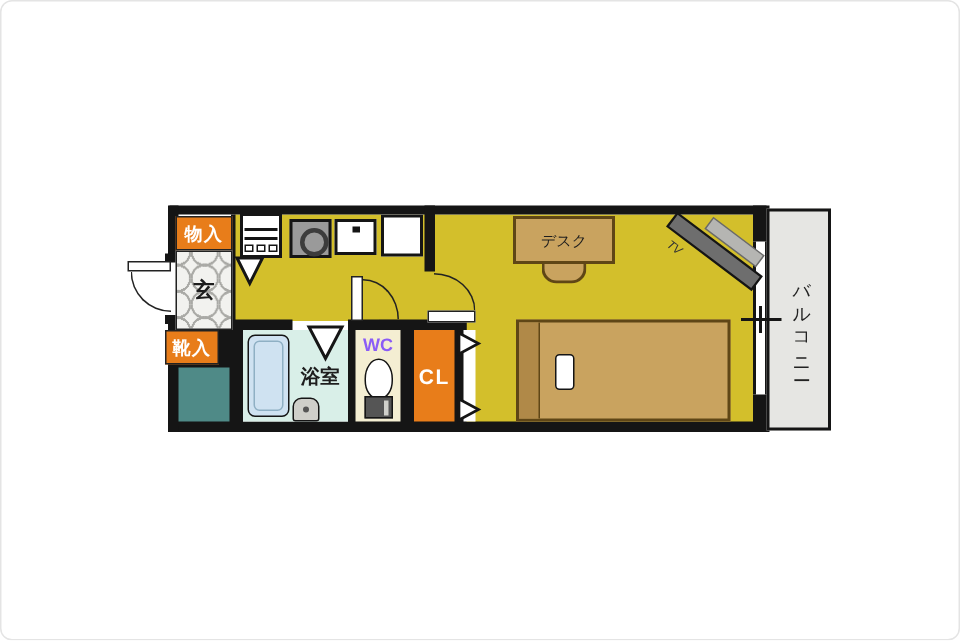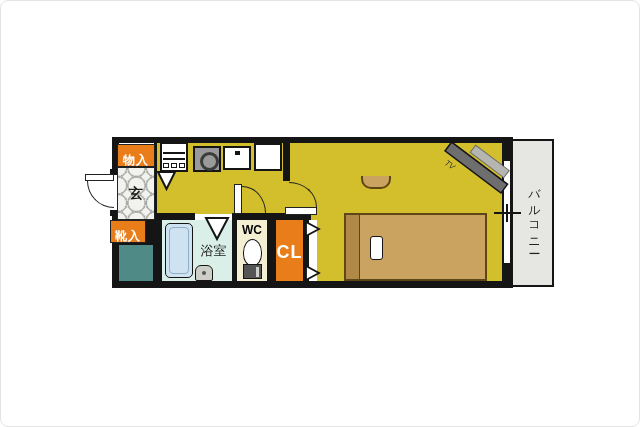--- a/index.html
+++ b/index.html
@@ -12,21 +12,21 @@
   .floor-yellow{background:#d3bf2b;}
   .orange{background:#e87d1a;}
   .teal{background:#4f8a87;}
   .bathfloor{background:#d9efe8;}
   .wcfloor{background:#f4eed2;}
   .balcony{background:#e6e6e3;border:2px solid #151515;}
   .wood{background:#c9a35f;}
   .wood-dark{background:#b08948;}
   
   .tag{color:#fff;font-weight:bold;font-size:12px;line-height:1;display:flex;
-       align-items:flex-end;justify-content:center;letter-spacing:1px;border:1px solid #222;}
+       align-items:center;justify-content:center;letter-spacing:1px;border:1px solid #222;}
   .roomtext{color:#1d1d1d;display:flex;align-items:center;justify-content:center;}
   
   .genkan{background-color:#f2f2ef;border:1px solid #222;
     background-image:
       radial-gradient(circle at 0 0, rgba(0,0,0,0) 8px, #a9a9a5 8px, #a9a9a5 9.5px, rgba(0,0,0,0) 9.5px),
       radial-gradient(circle at 100% 0, rgba(0,0,0,0) 8px, #a9a9a5 8px, #a9a9a5 9.5px, rgba(0,0,0,0) 9.5px),
       radial-gradient(circle at 0 100%, rgba(0,0,0,0) 8px, #a9a9a5 8px, #a9a9a5 9.5px, rgba(0,0,0,0) 9.5px),
       radial-gradient(circle at 100% 100%, rgba(0,0,0,0) 8px, #a9a9a5 8px, #a9a9a5 9.5px, rgba(0,0,0,0) 9.5px);
     background-size:18.5px 17.5px;}
   
@@ -93,43 +93,46 @@
     <div class="abs" style="left:17px;top:19px;width:6px;height:5px;border:1.5px solid #151515;"></div>
   </div>
   <div class="abs stove" style="left:193px;top:146px;width:28px;height:26px;">
     <div class="burner" style="left:5px;top:4px;"></div>
   </div>
   <div class="abs appliance" style="left:223px;top:146px;width:28px;height:24px;">
     <div class="abs" style="left:10px;top:3px;width:5px;height:4px;background:#151515;"></div>
   </div>
   <div class="abs appliance" style="left:254px;top:143px;width:28px;height:28px;"></div>
 
-  <div class="abs bathfloor" style="left:162px;top:220px;width:70px;height:61px;">
+  <div class="abs bathfloor" style="left:162px;top:220px;width:70px;height:61px;font-weight:bold;">
     <div class="abs tub" style="left:3px;top:3px;width:28px;height:55px;">
         <div class="tub-inner"></div>
       </div>
     <div class="abs roomtext" style="left:33px;top:22px;width:37px;height:18px;font-size:13px;">浴室</div>
     <div class="abs" style="left:33px;top:45px;width:18px;height:16px;background:#cfcfca;border:1.5px solid #151515;border-radius:6px 6px 2px 2px;">
       <div class="abs" style="left:6px;top:5px;width:4px;height:4px;background:#555;border-radius:50%;"></div>
     </div>
   </div>
 
   <div class="abs wcfloor" style="left:237px;top:220px;width:30px;height:61px;">
-    <div class="abs roomtext" style="left:0;top:2px;width:30px;height:16px;font-size:12px;font-weight:bold;color:#000000;">WC</div>
+    <div class="abs roomtext" style="left:0;top:2px;width:30px;height:16px;font-size:12px;font-weight:bold;color:#8b5cf6;">WC</div>
     <div class="abs" style="left:6px;top:19px;width:19px;height:27px;background:#fff;border:1.5px solid #151515;border-radius:50% 50% 45% 45%;"></div>
     <div class="abs" style="left:6px;top:44px;width:19px;height:15px;background:#555;border:1.5px solid #151515;">
       <div class="abs" style="left:12px;top:2px;width:3px;height:10px;background:#cfcfca;"></div>
     </div>
   </div>
 
   <div class="abs orange" style="left:276px;top:220px;width:27px;height:61px;">
-    <div class="abs tag" style="left:0;top:21px;width:27px;height:20px;font-size:18px;border:none;background:transparent;">CL</div>
+    <div class="abs tag" style="left:0;top:21px;width:27px;height:20px;font-size:14px;border:none;background:transparent;">CL</div>
   </div>
   <div class="abs" style="left:309px;top:220px;width:8px;height:61px;background:#fff;"></div>
 
+  <div class="abs wood" style="left:342px;top:144px;width:68px;height:32px;border:2px solid #5f4616;">
+    <div class="abs roomtext" style="left:0;top:8px;width:64px;height:14px;font-size:10px;">デスク</div>
+  </div>
   <div class="abs wood" style="left:361px;top:176px;width:30px;height:13px;border:2px solid #5f4616;border-top:none;border-radius:0 0 10px 10px;"></div>
 
   <div class="abs wood" style="left:344px;top:213px;width:143px;height:68px;border:2px solid #5f4616;"></div>
   <div class="abs wood-dark" style="left:346px;top:215px;width:14px;height:64px;border-right:1.5px solid #5f4616;"></div>
   <div class="abs" style="left:370px;top:236px;width:13px;height:24px;background:#fff;border:1.5px solid #151515;border-radius:3px;"></div>
 
   <div class="abs leaf" style="left:85px;top:174px;width:29px;height:7px;"></div>
   <div class="abs arc-bl" style="left:87px;top:181px;width:27px;height:27px;"></div>
 
   <div class="abs leaf" style="left:234px;top:184px;width:8px;height:30px;"></div>

